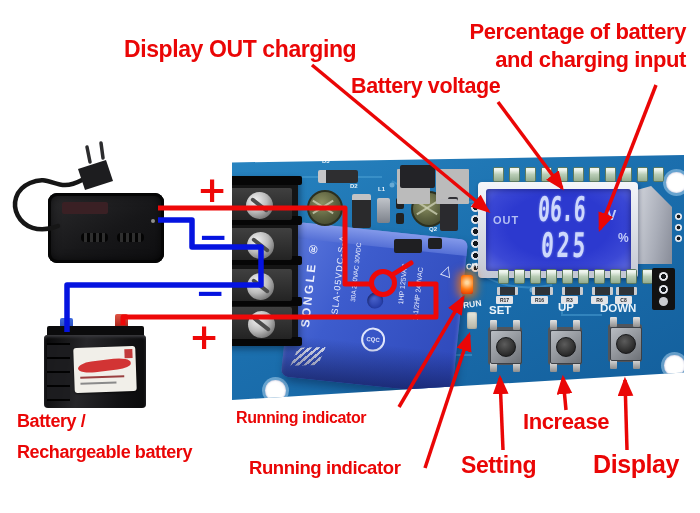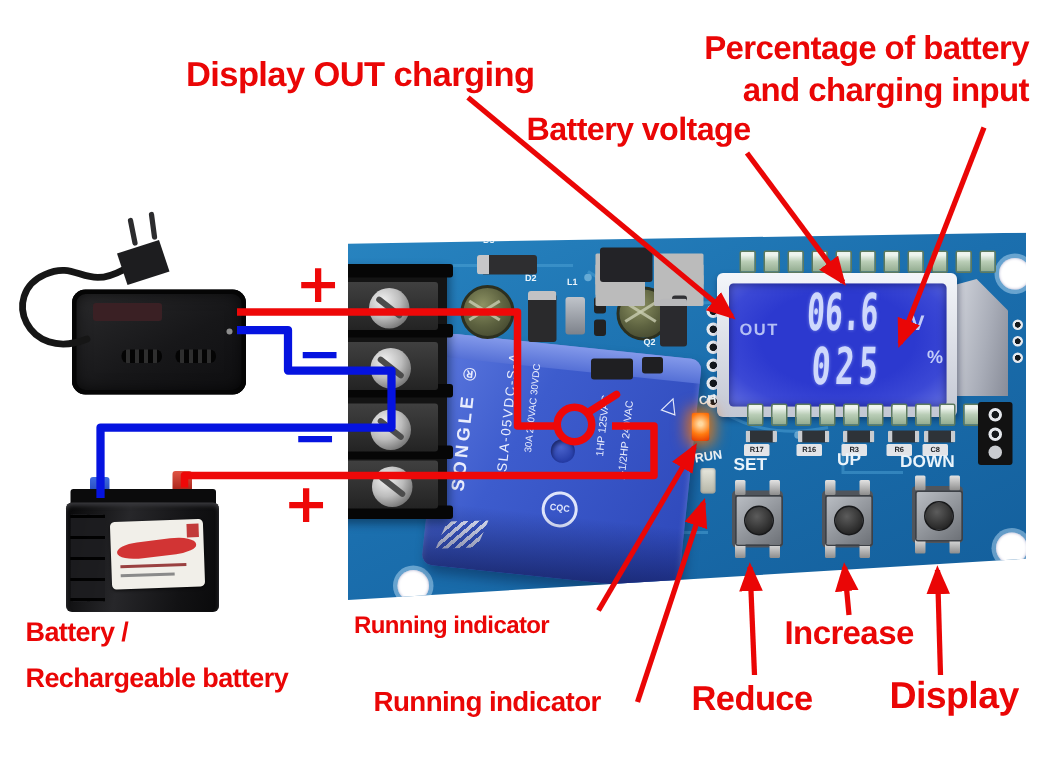--- a/index.html
+++ b/index.html
@@ -365,21 +365,21 @@
   <div class="ann" style="left:124px;top:36px;font-size:23px;">Display OUT charging</div>
   <div class="ann" style="right:14px;top:18px;font-size:22px;text-align:right;line-height:28px;">
     <div>Percentage of battery</div>
     <div>and charging input</div>
   </div>
   <div class="ann" style="left:351px;top:74px;font-size:21.5px;">Battery voltage</div>
   <div class="ann" style="left:17px;top:411px;font-size:18px;">Battery /</div>
   <div class="ann" style="left:17px;top:442px;font-size:18px;">Rechargeable battery</div>
   <div class="ann" style="left:236px;top:409px;font-size:16px;">Running indicator</div>
   <div class="ann" style="left:249px;top:457px;font-size:18.5px;">Running indicator</div>
-  <div class="ann" style="left:461px;top:452px;font-size:23px;">Reduce</div>
+  <div class="ann" style="left:461px;top:452px;font-size:23px;">Setting</div>
   <div class="ann" style="left:523px;top:409px;font-size:22px;">Increase</div>
   <div class="ann" style="left:593px;top:450px;font-size:25px;">Display</div>
 
   <div class="pol red" style="left:197px;top:172px;">+</div>
   <div class="pol blue" style="left:198px;top:219px;">−</div>
   <div class="pol blue" style="left:195px;top:275px;">−</div>
   <div class="pol red" style="left:189px;top:319px;">+</div>
 
 </div>
 

